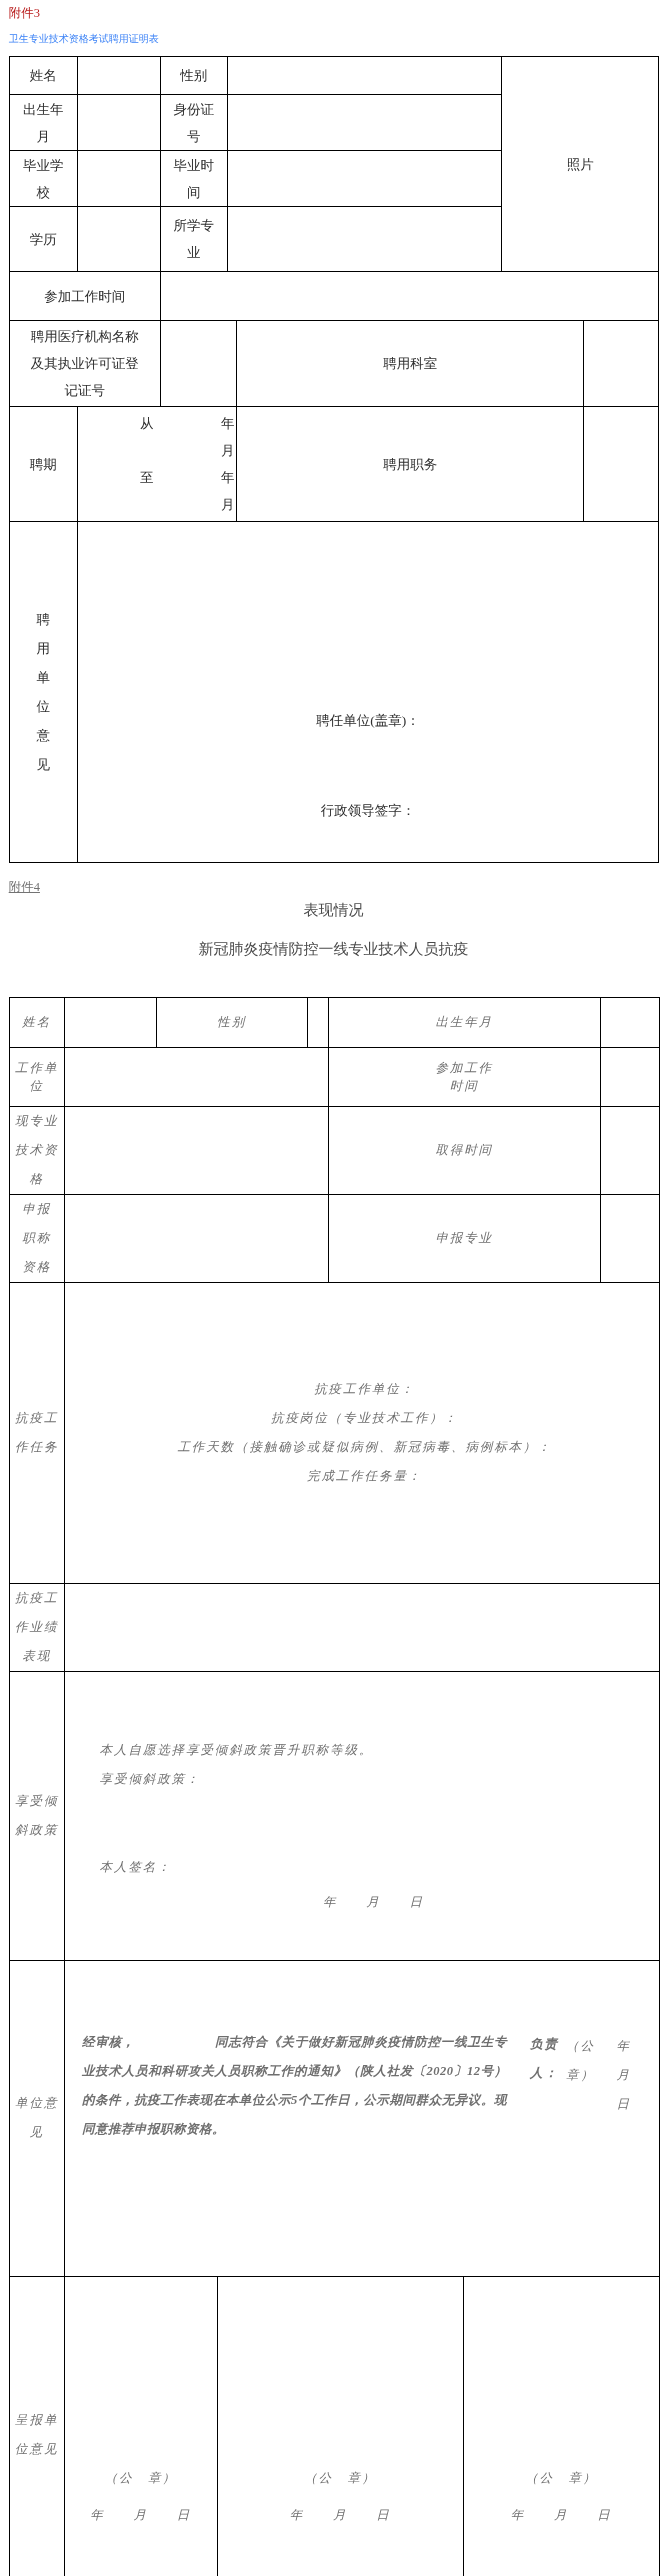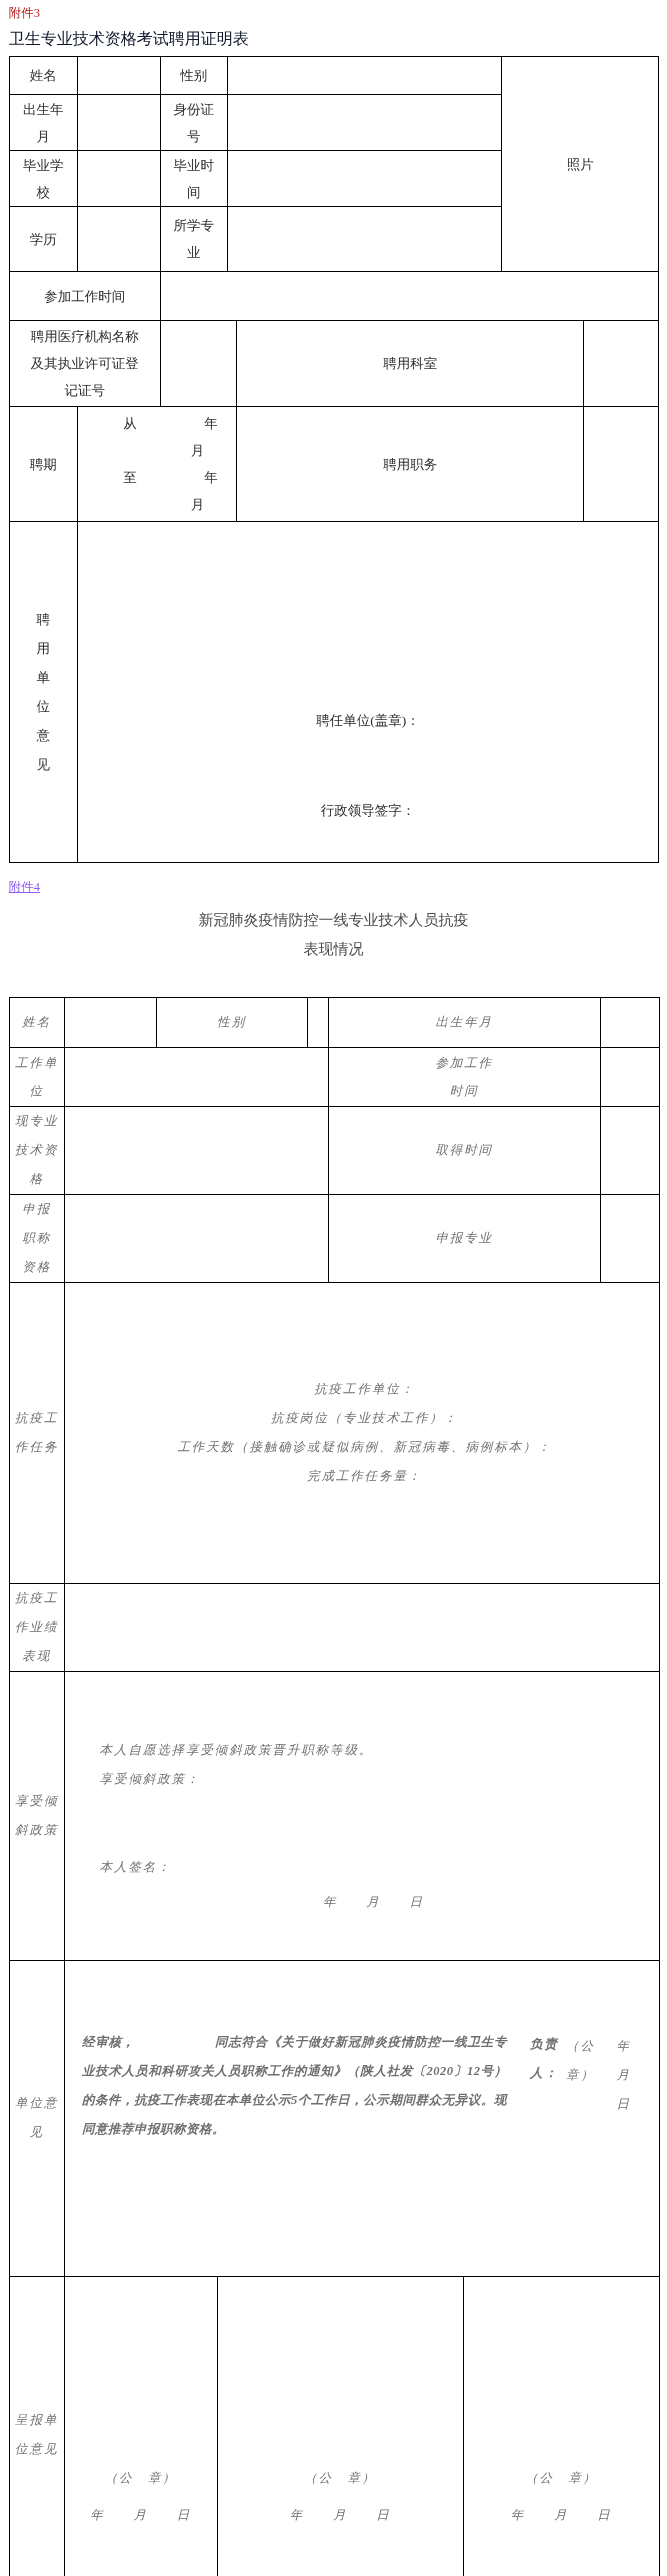--- a/index.html
+++ b/index.html
@@ -5,49 +5,49 @@
   html,body{margin:0;padding:0;background:#ffffff;}
   .doc{
     width:667px;
     box-sizing:border-box;
     padding:4.8px 8.7px 11.5px 8.7px;
     background:#fff;
     font-family:"Liberation Serif", serif;
     color:#2e2e2e;
   }
   .att-label{font-size:12.5px;line-height:17.3px;color:#b91c1c;}
-  .t1-title{font-size:16px;line-height:20px;margin:6.7px 0 7.7px 0;color:#0f172a;}
+  .t1-title{font-size:10px;line-height:20px;margin:6.7px 0 7.7px 0;color:#3b82f6;}
   table{border-collapse:collapse;table-layout:fixed;width:650px;}
   td{
     border:1.9px solid #000;
     padding:0 1.9px;
     text-align:center;
     vertical-align:middle;
     white-space:pre-line;
     overflow:hidden;
     box-sizing:border-box;
   }
   .t1 td{font-size:13.5px;line-height:27px;color:#2e2e2e;}
-  .t1 .period{text-align:center;padding-left:29px;line-height:27px;}
+  .t1 .period{text-align:right;padding-left:29px;line-height:27px;}
   .t1 .v-label{line-height:29px;}
   .t1 .opinion-cell{vertical-align:bottom;}
   .t1 .opinion-inner{
     display:flex;flex-direction:column;align-items:center;
     justify-content:flex-end;height:286px;padding-bottom:11.5px;box-sizing:border-box;
   }
   .t1 .opinion-sign{margin-top:63px;}
   
-  .att4-label{margin-top:15.4px;font-size:12.5px;line-height:17.3px;color:#8b5cf6;text-decoration:underline;}
+  .att4-label{margin-top:15.4px;font-size:12.5px;line-height:17.3px;color:#737373;text-decoration:underline;}
   .t2-head{text-align:center;font-size:15px;line-height:29px;color:#4a4a4a;margin-top:9.6px;}
   .t2{margin-top:33px;}
   .t2 td{
     font-size:12.5px;line-height:29px;color:#6f6f6f;
     font-style:italic;letter-spacing:1.9px;
   }
-  .t2 .tight{line-height:28px;}
+  .t2 .tight{line-height:18px;}
   .t2 .task-cell .inner{display:flex;flex-direction:column;justify-content:center;height:100%;text-align:center;padding-left:5.8px;}
   .t2 .task-cell{height:297px;}
   .t2 .policy-inner{
     display:flex;flex-direction:column;height:230px;box-sizing:border-box;
     padding:35px 9.6px 13.5px 33px;text-align:left;
   }
   .t2 .policy-spacer{flex:1;}
   .t2 .policy-date{text-align:center;margin-top:5.8px;}
   .t2 .unit-inner{
     display:flex;flex-direction:row;height:257px;box-sizing:border-box;
@@ -143,22 +143,22 @@
         <div class="opinion-inner">
           <div>聘任单位(盖章)：</div>
           <div class="opinion-sign">行政领导签字：</div>
         </div>
       </td>
     </tr>
   </tbody>
     </table>
 
   <div class="att-label att4-label">附件4</div>
+  <div class="t2-head" style="margin-top:0">表现情况</div>
   <div class="t2-head">新冠肺炎疫情防控一线专业技术人员抗疫</div>
-  <div class="t2-head" style="margin-top:0">表现情况</div>
 
   <table class="t2">
     <colgroup>
       <col style="width:55px">
         <col style="width:92px">
         <col style="width:61px">
         <col style="width:90px">
       <col style="width:21px">
         <col style="width:135px">
         <col style="width:137px">

